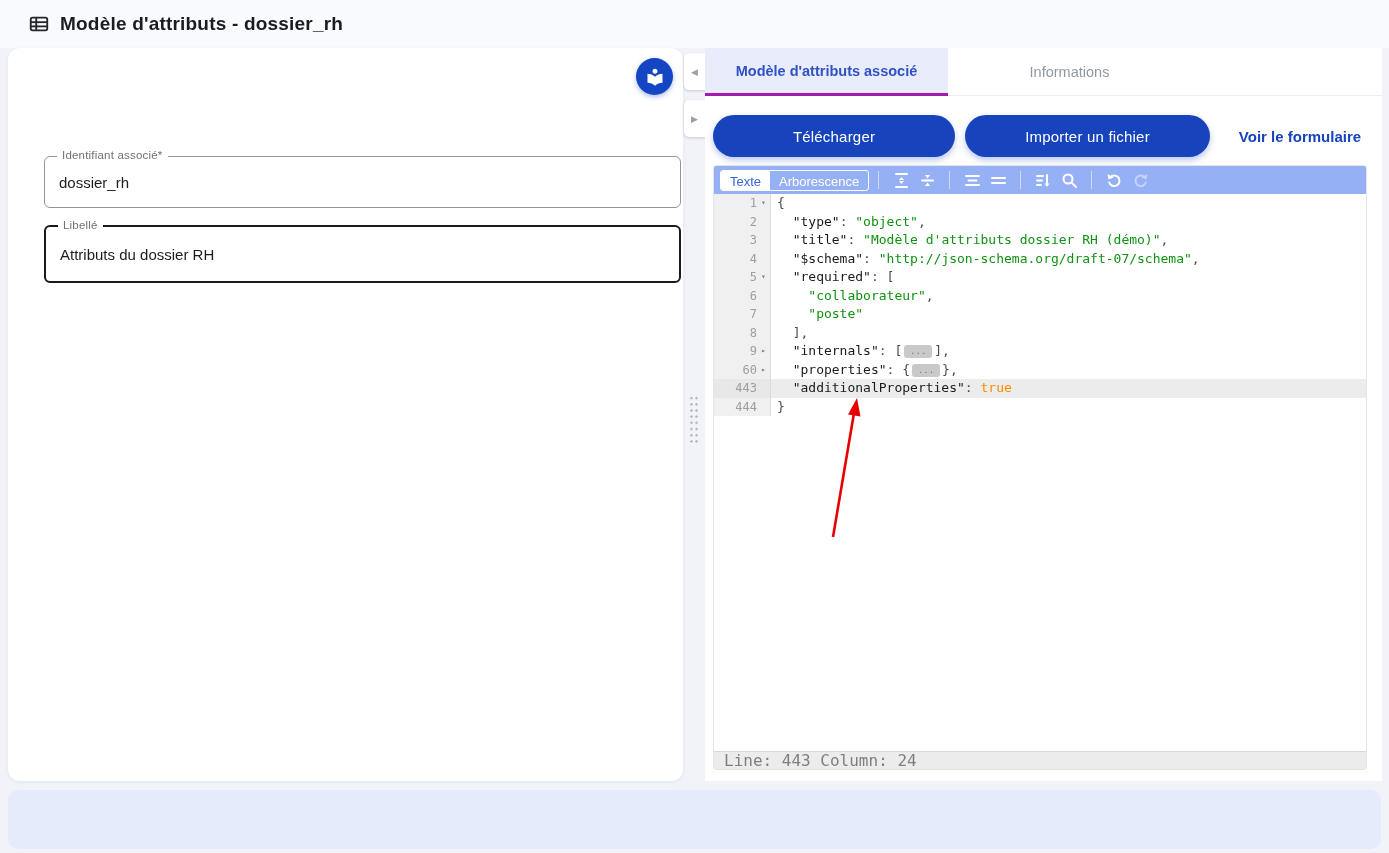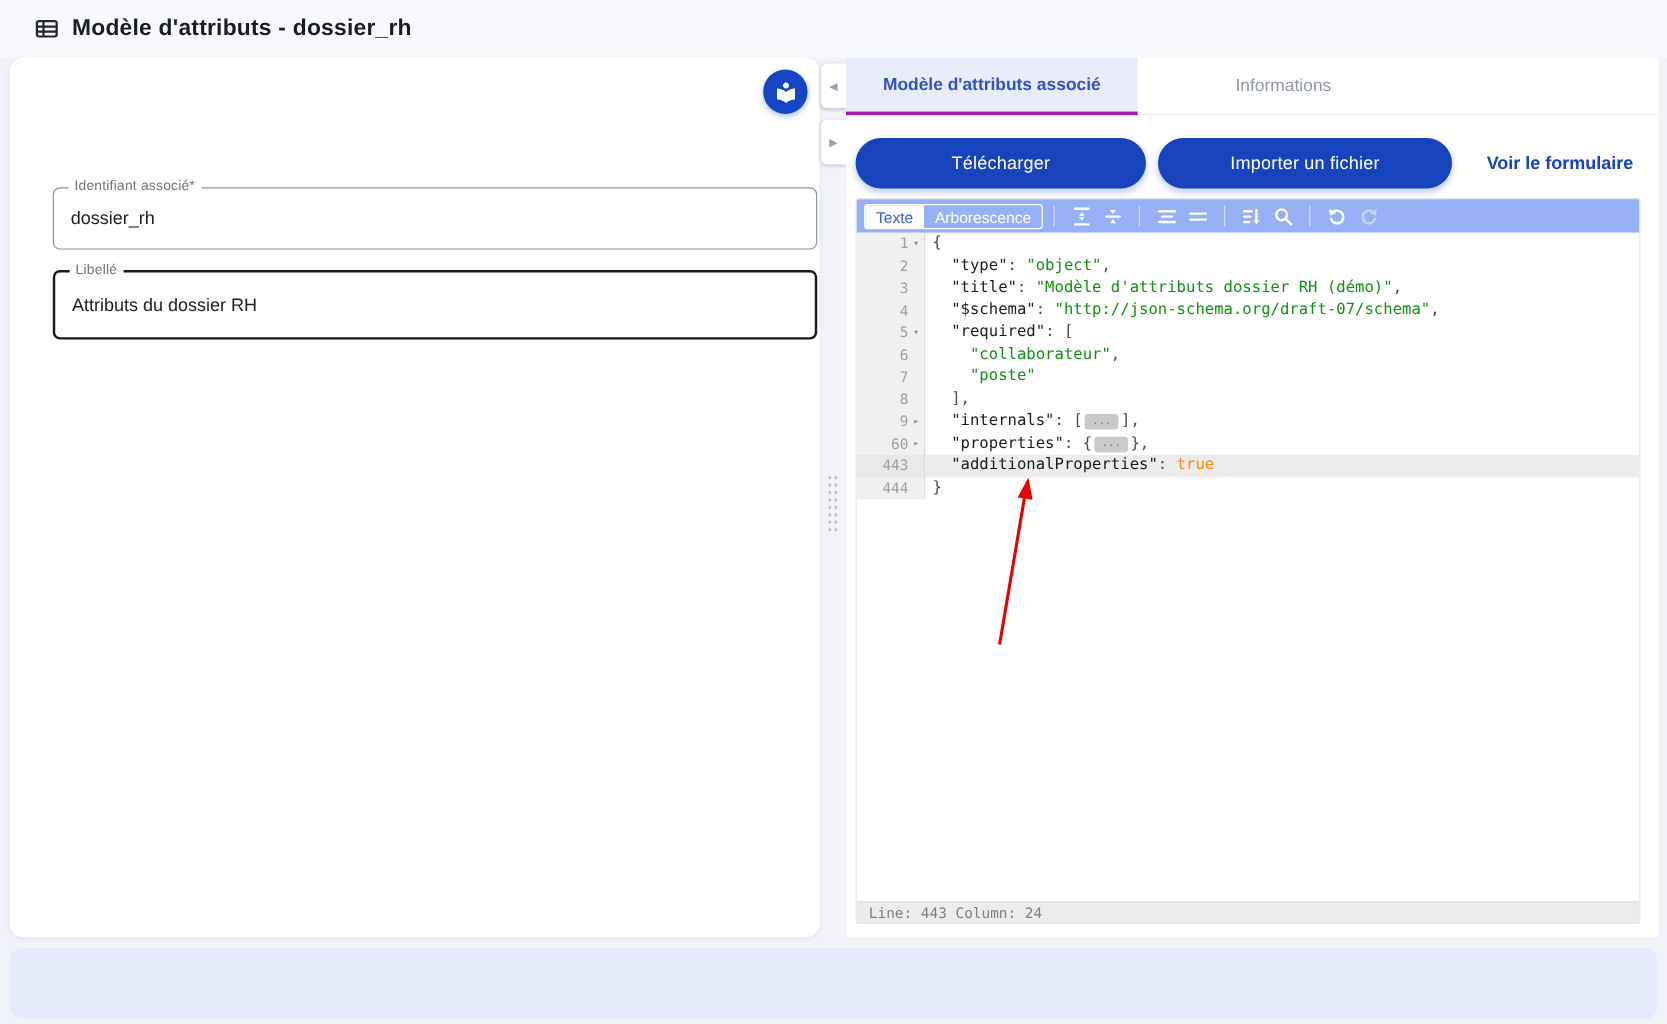--- a/index.html
+++ b/index.html
@@ -117,21 +117,21 @@
   .seg-str  { color:#119112; }
   .seg-bool { color:#ff8c00; }
   .seg-punct{ color:#4a4a4a; }
   .badge {
     display:inline-block; width:28px; height:13px; background:#c9c9c9; border-radius:3px;
     color:#7c7c7c; font-size:9px; line-height:12px; text-align:center; vertical-align:1px;
     margin:0 2px; cursor:pointer;
   }
   .ed-status {
     height:18px; flex:0 0 auto; background:#ececec; border-top:1px solid #d9d9d9;
-    font-family:"DejaVu Sans Mono","Liberation Mono",monospace; font-size:12px; color:#7f7f7f;
+    font-family:"DejaVu Sans Mono","Liberation Mono",monospace; font-size:16px; color:#7f7f7f;
     display:flex; align-items:center; padding-left:10px;
   }
 
   
   .bottom-band {
     position:absolute; left:8px; top:790px; width:1373px; height:59px;
     background:#e6ebfc; border-radius:10px;
   }
 
   

